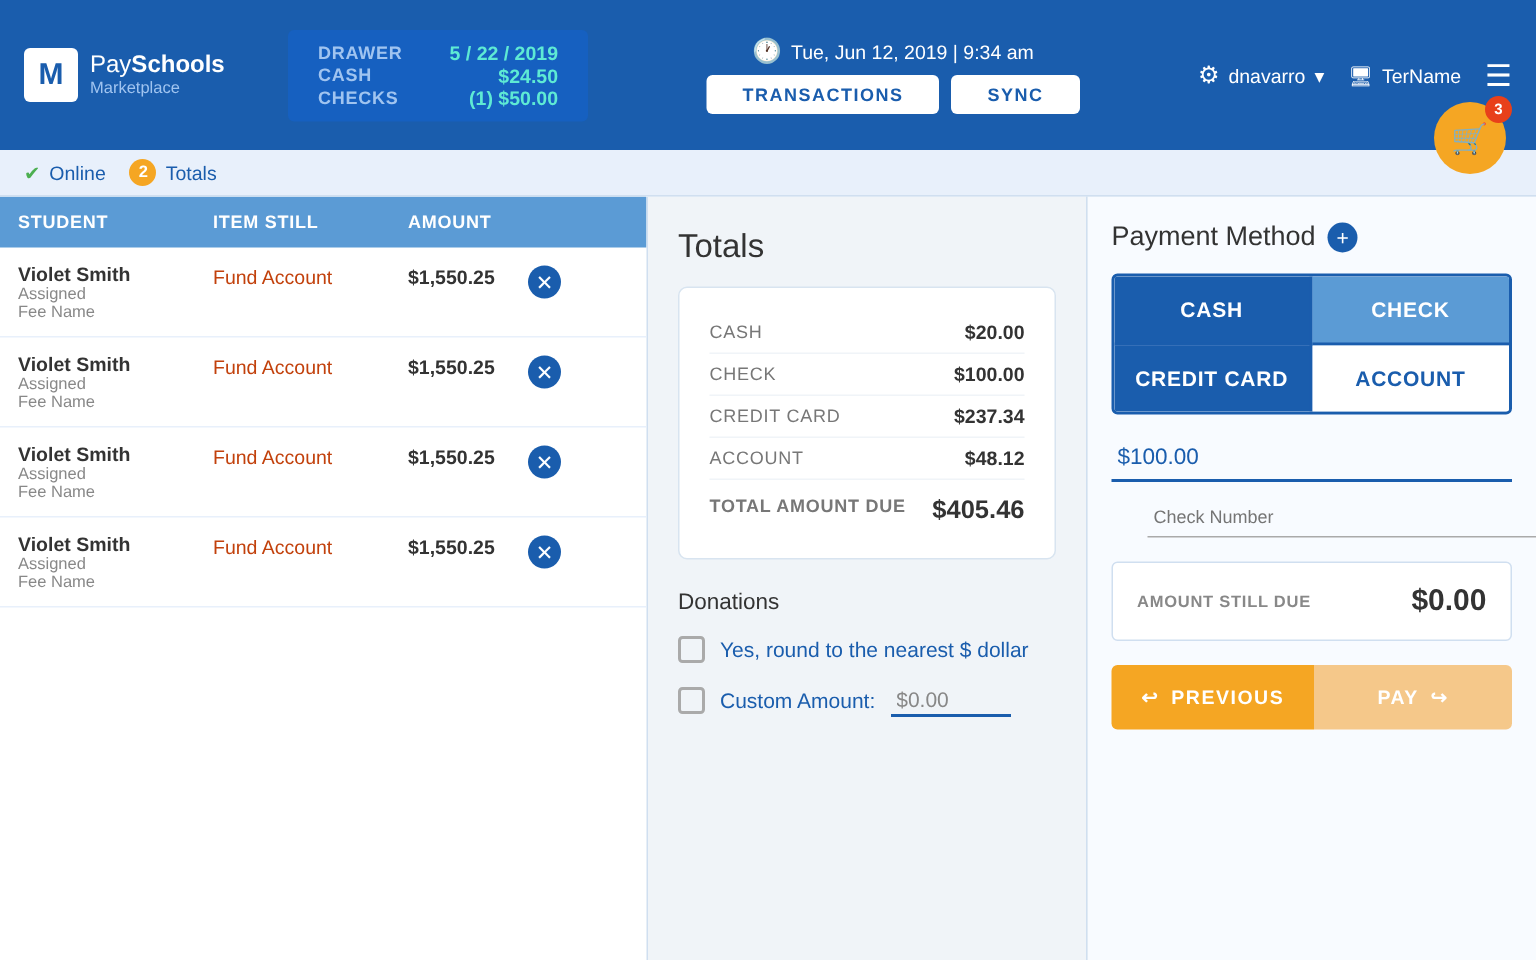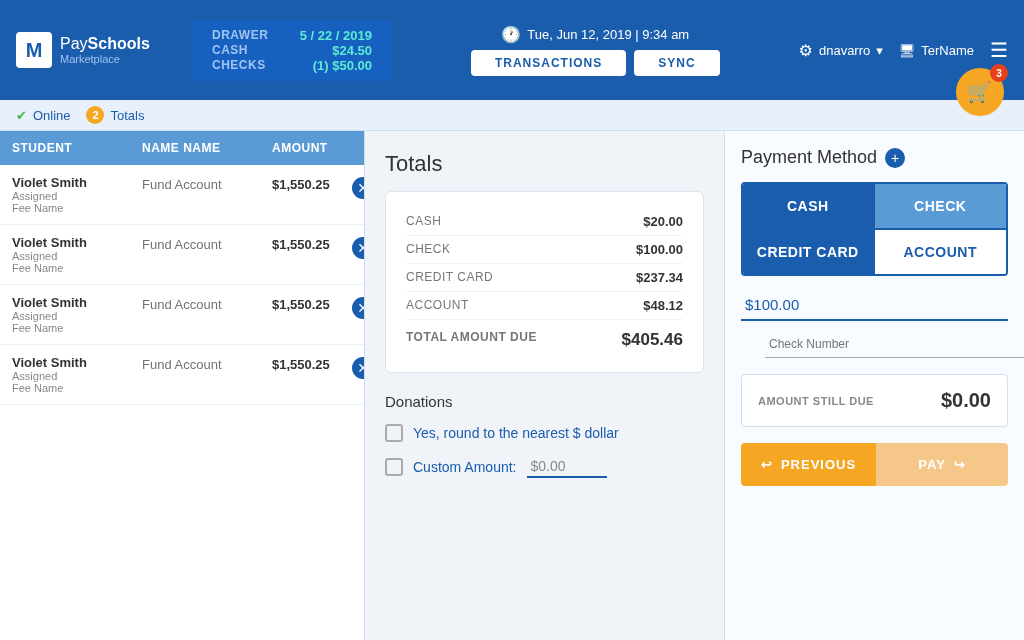--- a/index.html
+++ b/index.html
@@ -152,21 +152,21 @@
     }
 
     
     .main {
       display: flex;
       height: calc(640px - 130px);
     }
 
     
     .student-panel {
-      width: 365px;
+      width: 432px;
       background: white;
       border-right: 1px solid #d0dff0;
       overflow-y: auto;
     }
     .student-table-header {
       display: grid;
       grid-template-columns: 130px 130px 80px 25px;
       background: #5b9bd5;
       padding: 10px 12px;
       color: white;
@@ -177,21 +177,21 @@
     .student-row {
       display: grid;
       grid-template-columns: 130px 130px 80px 25px;
       padding: 10px 12px;
       border-bottom: 1px solid #e8f0fb;
       align-items: start;
     }
     .student-info { font-size: 13px; }
     .student-name { font-weight: 700; color: #333; font-size: 13px; }
     .student-sub { color: #888; font-size: 11px; }
-    .item-name { font-size: 13px; color: #737373; padding-top: 2px; }
+    .item-name { font-size: 13px; color: #c2410c; padding-top: 2px; }
     .amount { font-size: 13px; color: #333; font-weight: 600; padding-top: 2px; }
     .remove-btn {
       background: #1a5dad;
       color: white;
       border: none;
       border-radius: 50%;
       width: 22px;
       height: 22px;
       font-size: 14px;
       cursor: pointer;
@@ -465,21 +465,21 @@
   <div class="cart-bubble" style="position:absolute; top:68px; right:20px;">
     <span>🛒</span>
     <div class="cart-count">3</div>
   </div>
 
   <div class="main">
 
     <div class="student-panel">
       <div class="student-table-header">
         <div>STUDENT</div>
-        <div>NAME NAME</div>
+        <div>ITEM STILL</div>
         <div>AMOUNT</div>
         <div></div>
       </div>
 
       <div class="student-row">
         <div class="student-info">
           <div class="student-name">Violet Smith</div>
           <div class="student-sub">Assigned</div>
           <div class="student-sub">Fee Name</div>
         </div>

